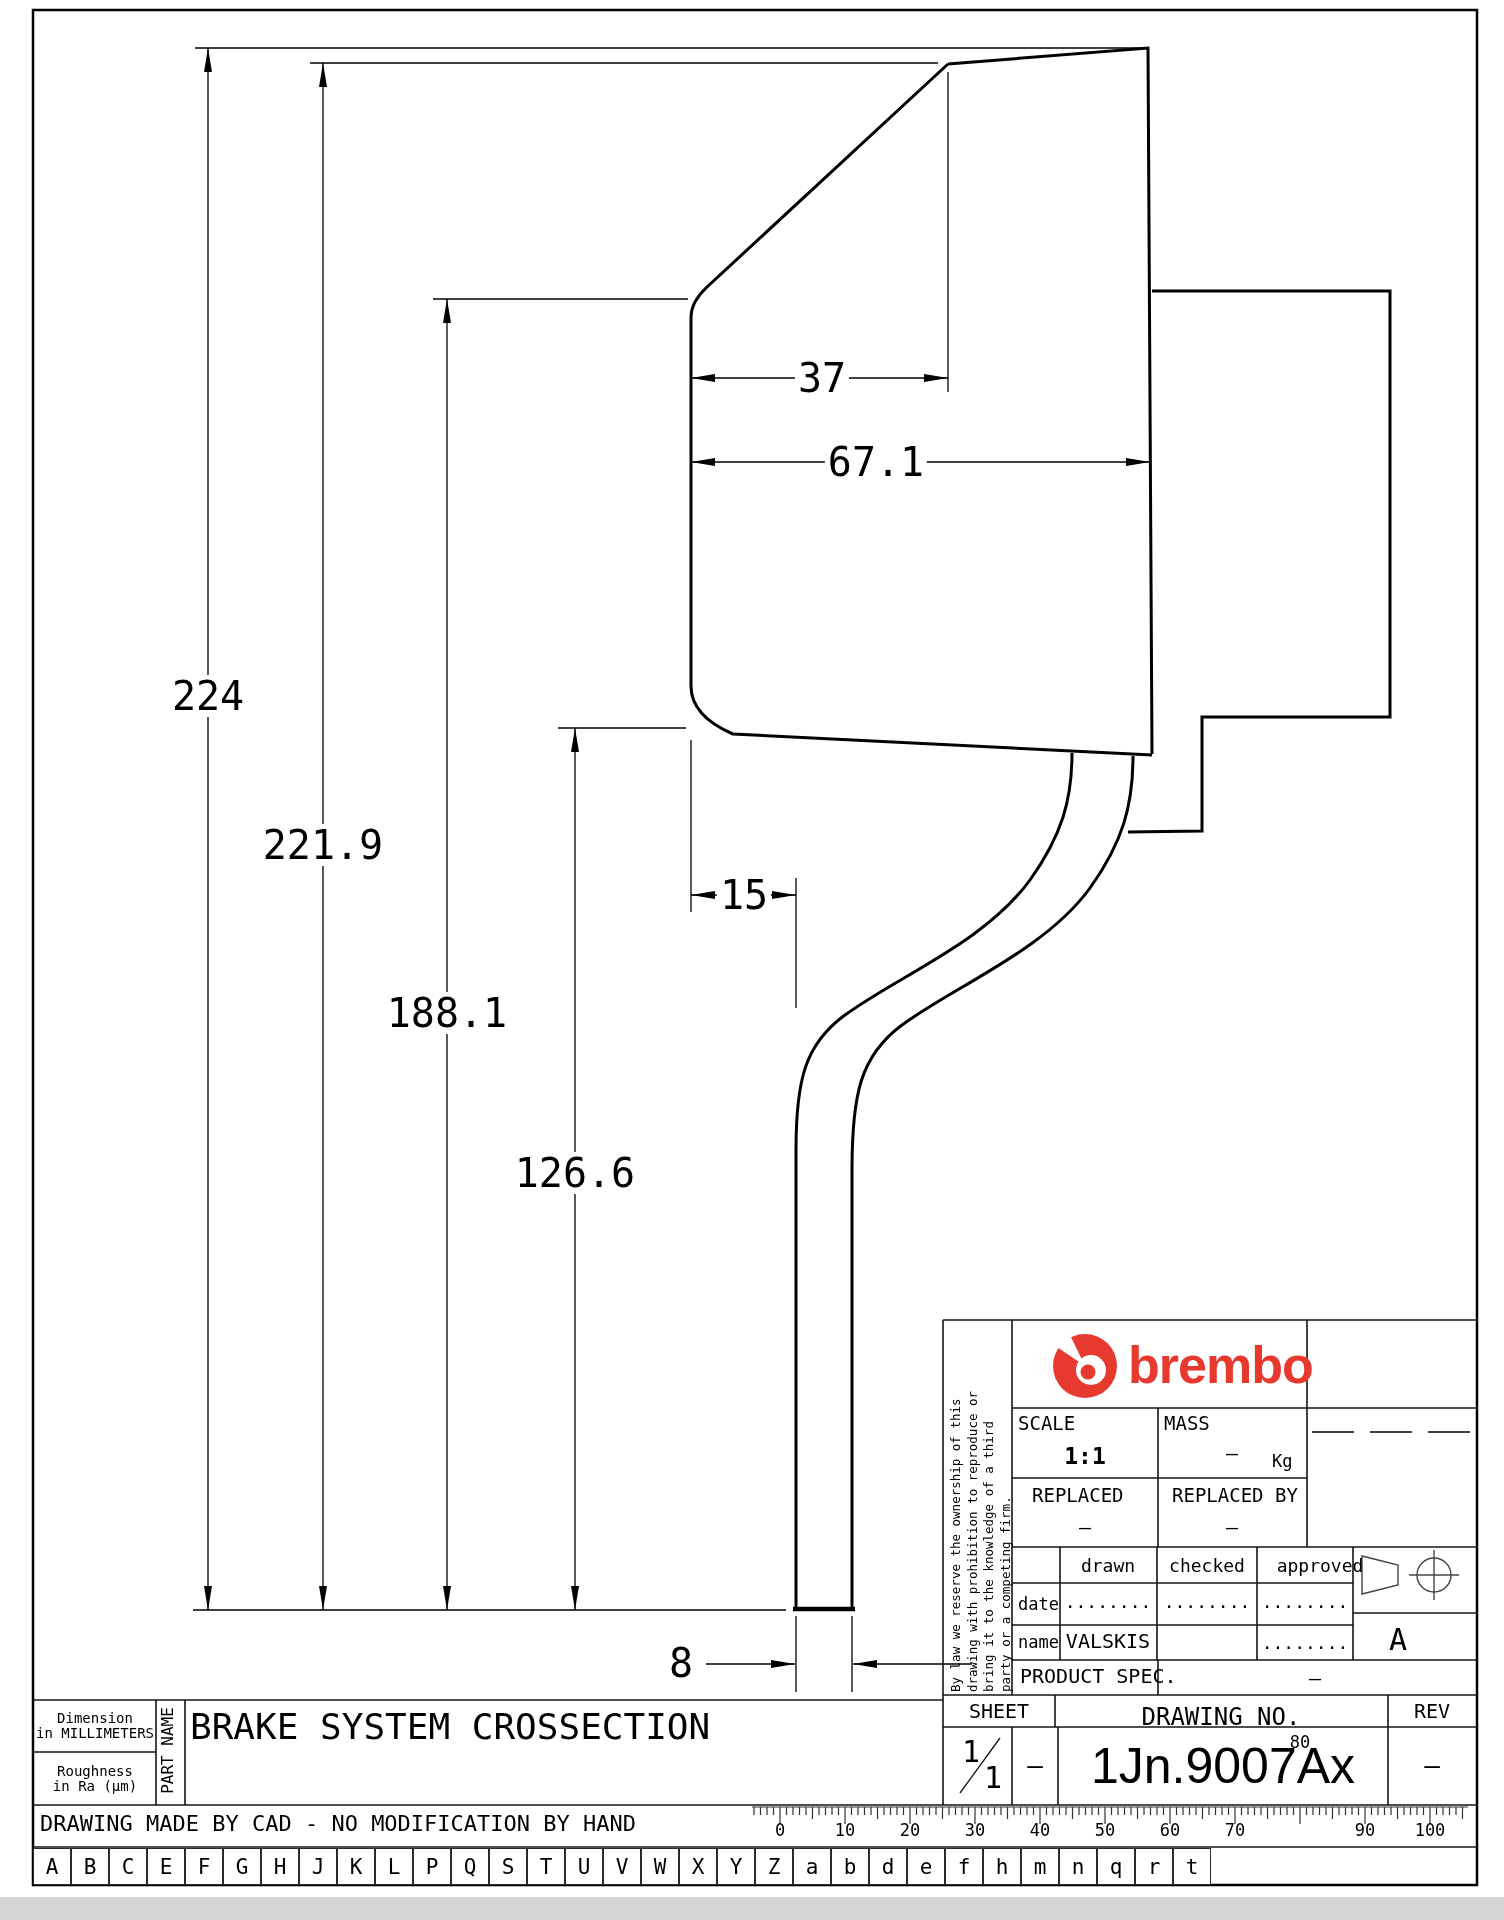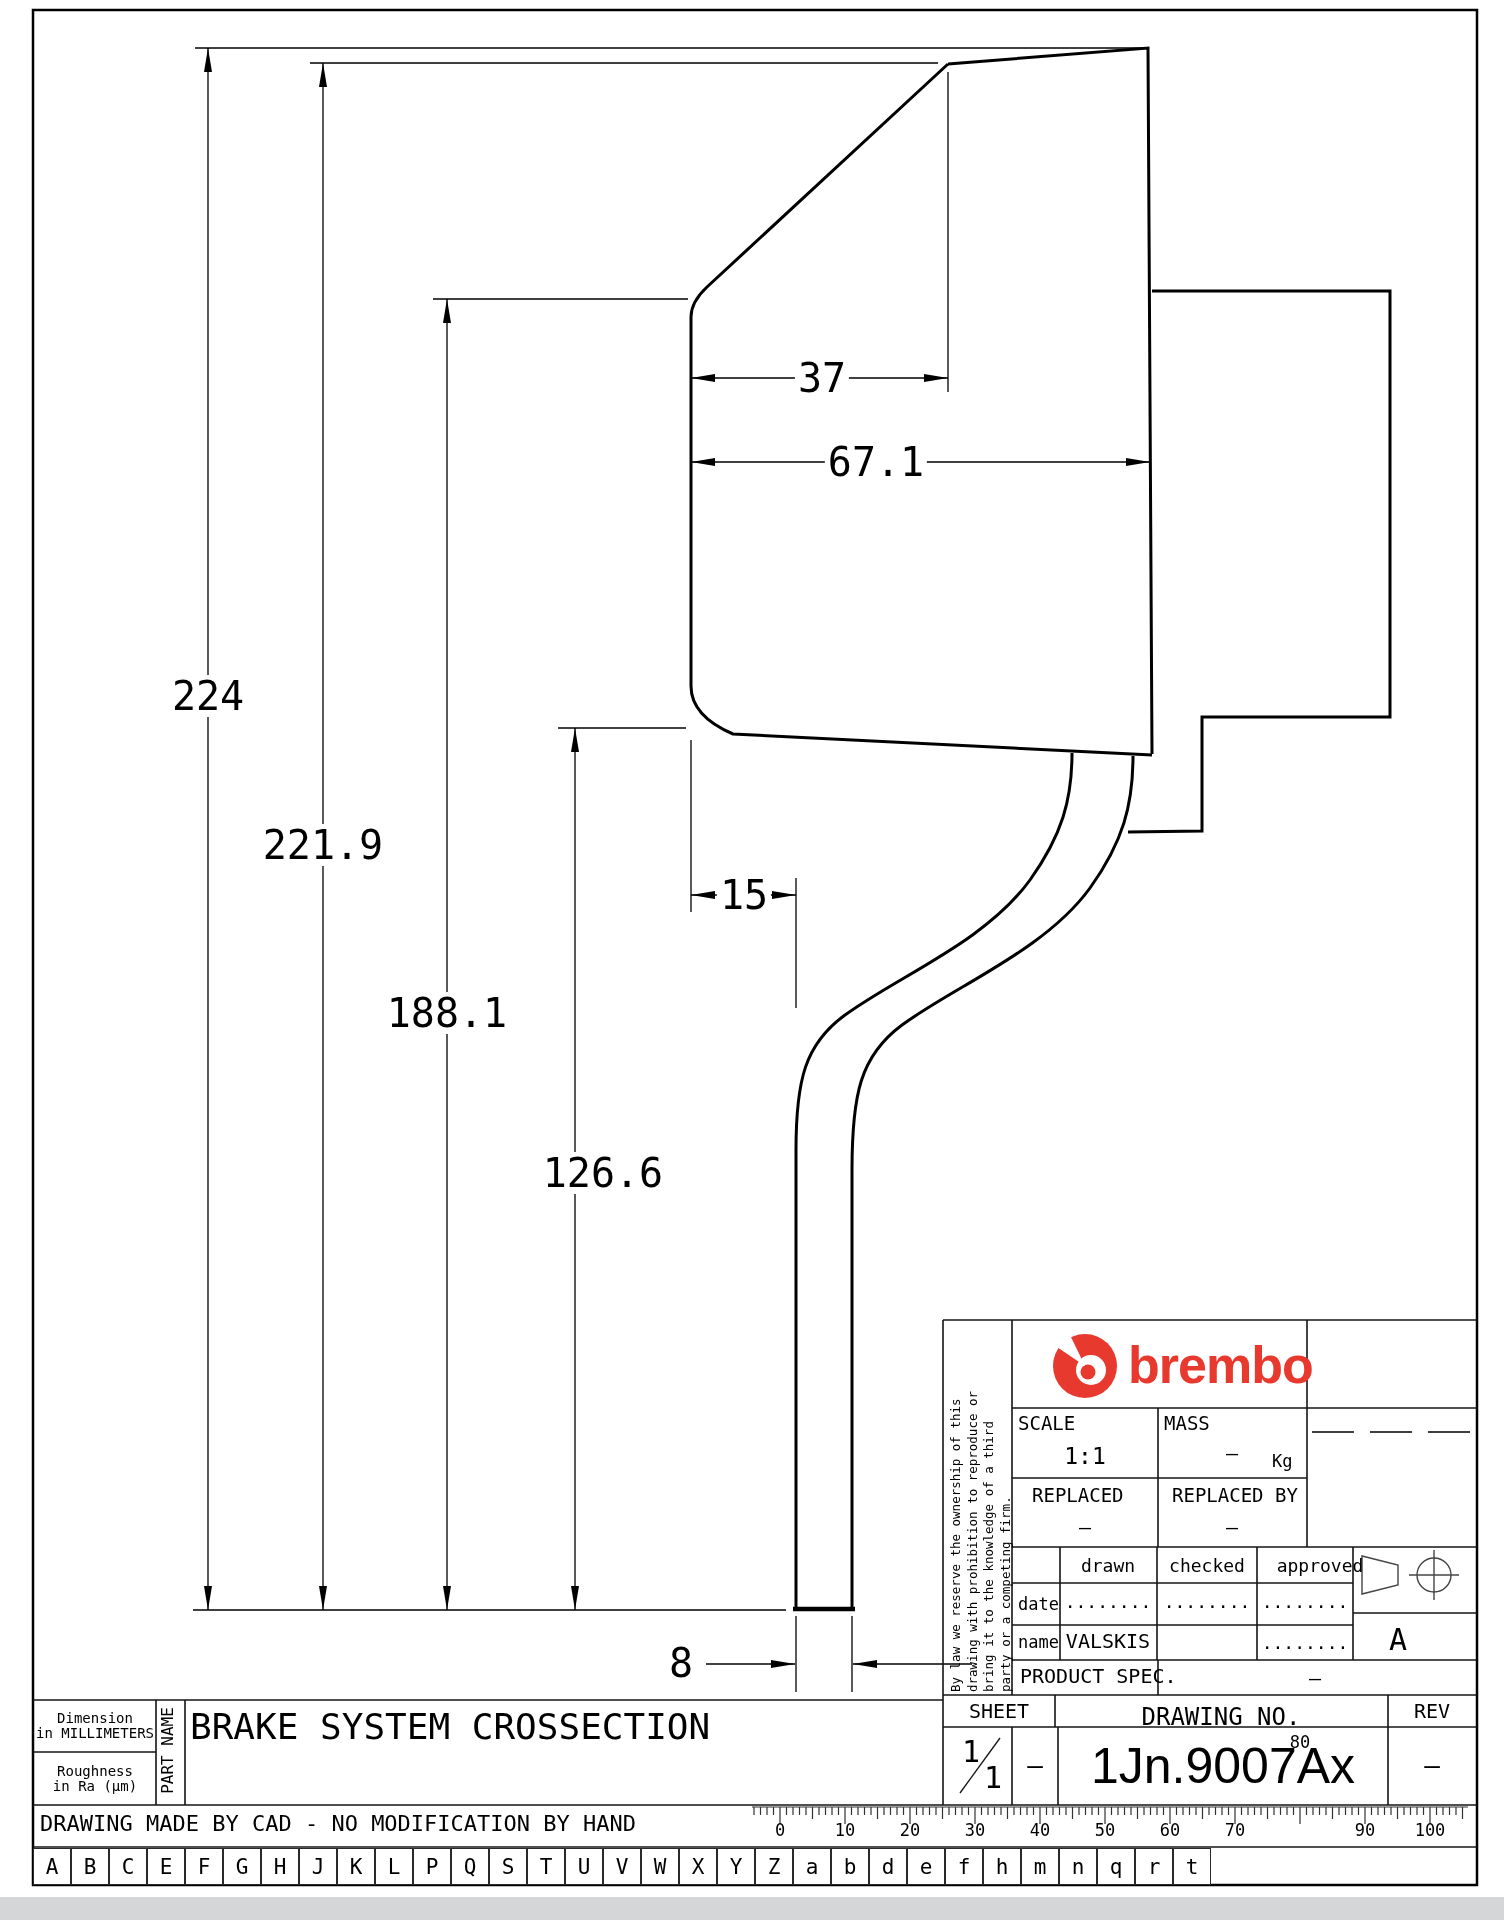--- a/index.html
+++ b/index.html
@@ -134,37 +134,37 @@
     <circle cx="1085" cy="1366" r="32" fill="#e8392f"></circle>
     <circle cx="1091" cy="1370" r="15" fill="#ffffff"></circle>
     <circle cx="1088" cy="1372" r="7.5" fill="#e8392f"></circle>
     <path d="M1085,1366 L1051,1343 A32,32 0 0 1 1070,1335 Z" fill="#ffffff"></path>
   </g>
 </svg>
 
 <div class="t dim" style="left:208px;top:696px;">224</div>
 <div class="t dim" style="left:323px;top:845px;">221.9</div>
 <div class="t dim" style="left:447px;top:1013px;">188.1</div>
-<div class="t dim" style="left:575px;top:1173px;margin-left:28px;">126.6</div>
+<div class="t dim" style="left:575px;top:1173px;">126.6</div>
 <div class="t dim" style="left:822px;top:378px;">37</div>
 <div class="t dim" style="left:876px;top:462px;">67.1</div>
 <div class="t dim" style="left:744px;top:895px;">15</div>
 <div class="t dim" style="left:681px;top:1663px;">8</div>
 
 <div class="t vert disc-strip" style="left:948px;top:1692px;width:368px;">
   <div>By law we reserve the ownership of this</div>
   <div>drawing with prohibition to reproduce or</div>
   <div>bring it to the knowledge of a third</div>
   <div>party or a competing firm.</div>
 </div>
 
 <div class="t brand" style="left:1128px;top:1338px;font-size:52px;color:#e8392f;">brembo</div>
 
 <div class="t tb" style="left:1018px;top:1414px;">SCALE</div>
-<div class="t ctr" style="left:1085px;top:1456px;font-size:23px;">1:1</div>
+<div class="t ctr" style="left:1085px;top:1456px;font-size:23px;font-weight:bold;">1:1</div>
 <div class="t tb" style="left:1164px;top:1414px;">MASS</div>
 <div class="t ctr" style="left:1232px;top:1453px;font-size:20px;">–</div>
 <div class="t" style="left:1272px;top:1453px;font-size:17px;">Kg</div>
 
 <div class="t tb" style="left:1032px;top:1486px;">REPLACED</div>
 <div class="t ctr" style="left:1085px;top:1527px;font-size:20px;">–</div>
 <div class="t tb" style="left:1172px;top:1486px;">REPLACED BY</div>
 <div class="t ctr" style="left:1232px;top:1527px;font-size:20px;">–</div>
 
 <div class="t ctr" style="left:1108px;top:1566px;font-size:18px;">drawn</div>

